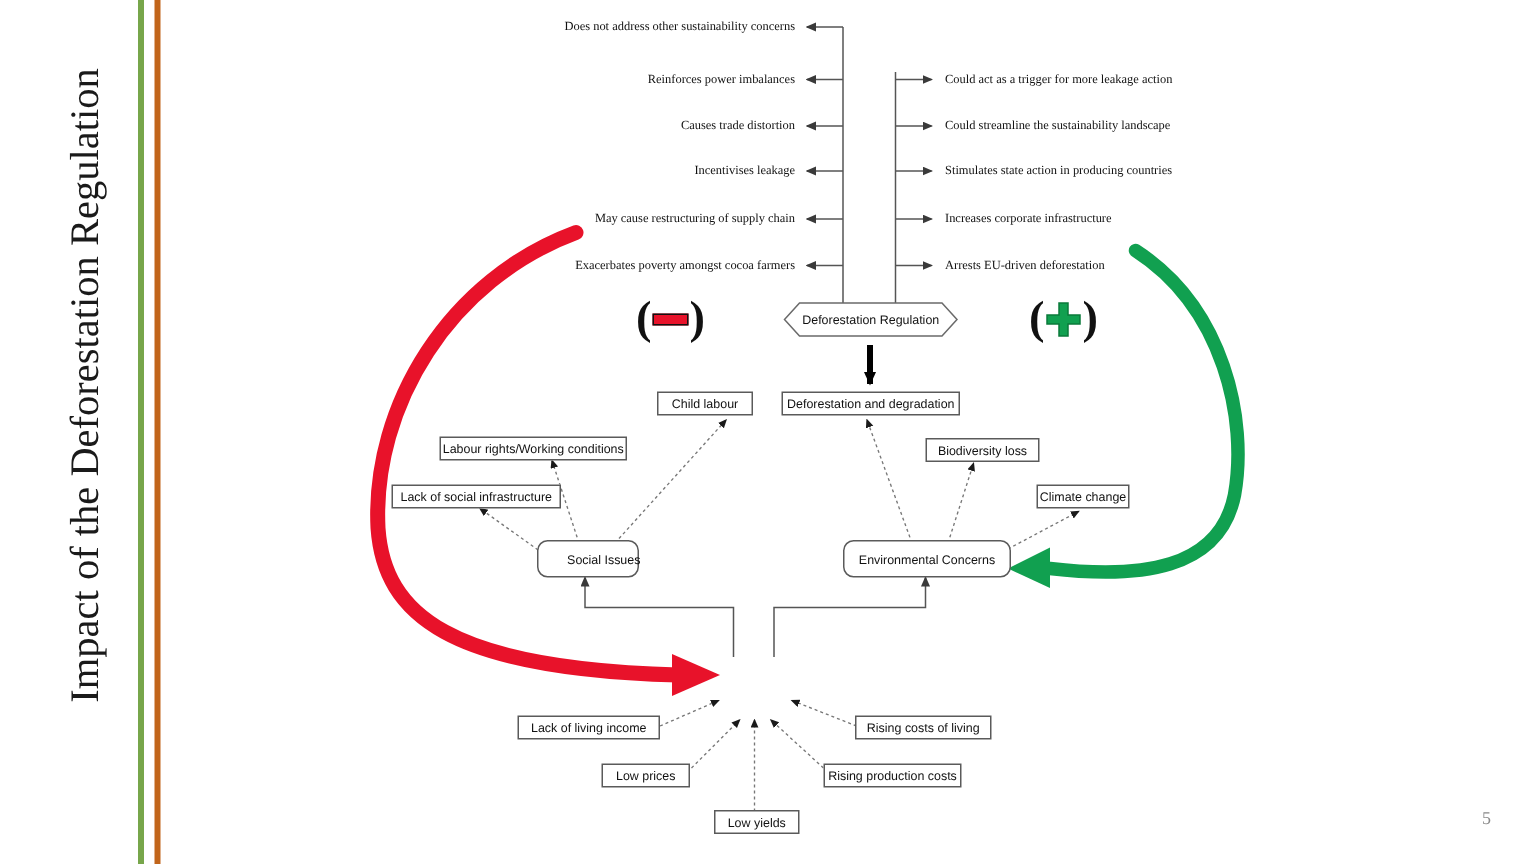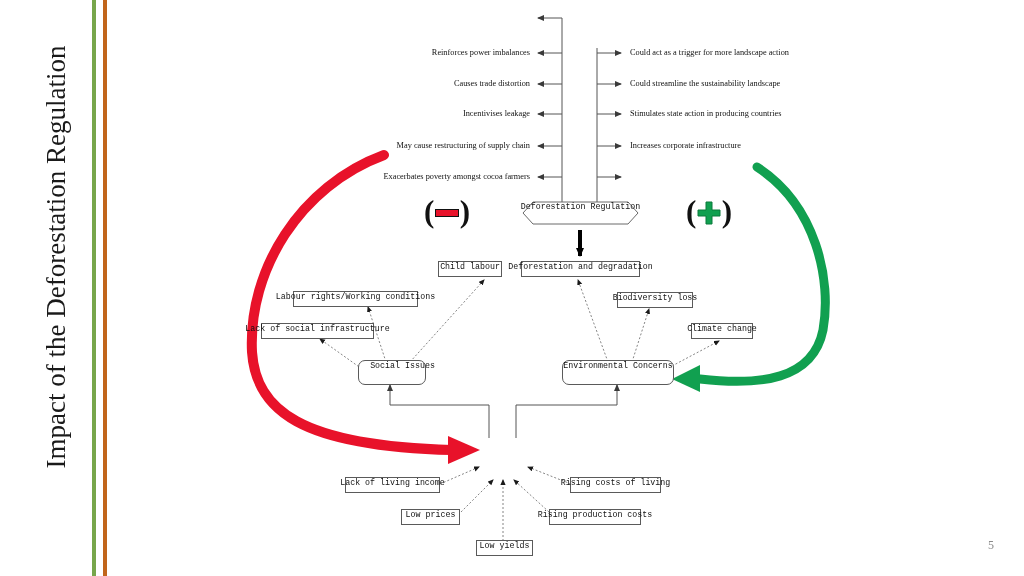--- a/index.html
+++ b/index.html
@@ -37,22 +37,22 @@
   #canvas{position:absolute;left:0;top:0;width:1024px;height:576px;}
 
   
   .node{
     position:absolute;
     box-sizing:border-box;
     border:1px solid #5a5a5a;
     background:#ffffff;
     color:#111111;
     font-size:8.3px;
-    font-family:Liberation Mono, monospace;
-    display:flex;align-items:flex-start;justify-content:center;
+    font-family:Liberation Sans, sans-serif;
+    display:flex;align-items:center;justify-content:center;
     text-align:center;
     white-space:nowrap;
     padding:0 5px;
   }
   .node.rounded{border-radius:7px;}
   .node.ellipse{border-radius:50%;}
   .node.hex{border:none;background:transparent;}
 
   
   .side-label{
@@ -149,30 +149,32 @@
     <line x1="549" y1="512" x2="514" y2="480" stroke="#777" stroke-width="0.9" stroke-dasharray="2,2" marker-end="url(#ahd)"></line>
     <line x1="571" y1="484" x2="528" y2="467" stroke="#777" stroke-width="0.9" stroke-dasharray="2,2" marker-end="url(#ahd)"></line>
 
     <path d="M384,155 C300,186 248,270 252,352 C256,410 300,446 452,450" fill="none" stroke="#e8122a" stroke-width="10" stroke-linecap="round"></path>
     <polygon points="448,436 480,450 448,464" fill="#e8122a"></polygon>
 
     <path d="M757,167 C816,205 832,280 823,330 C813,380 760,386 700,379" fill="none" stroke="#11a050" stroke-width="9" stroke-linecap="round"></path>
     <polygon points="700,365 672,379 700,392" fill="#11a050"></polygon>
   </svg>
 
+  <div class="side-label left" style="left:230px;top:13px;width:300px;">Does not address other sustainability concerns</div>
   <div class="side-label left" style="left:230px;top:48px;width:300px;">Reinforces power imbalances</div>
   <div class="side-label left" style="left:230px;top:79px;width:300px;">Causes trade distortion</div>
   <div class="side-label left" style="left:230px;top:109px;width:300px;">Incentivises leakage</div>
   <div class="side-label left" style="left:230px;top:141px;width:300px;">May cause restructuring of supply chain</div>
   <div class="side-label left" style="left:230px;top:172px;width:300px;">Exacerbates poverty amongst cocoa farmers</div>
 
-  <div class="side-label right" style="left:630px;top:48px;width:300px;">Could act as a trigger for more landscape action</div>
+  <div class="side-label right" style="left:630px;top:48px;width:300px;">Could act as a trigger for more leakage action</div>
   <div class="side-label right" style="left:630px;top:109px;width:300px;">Stimulates state action in producing countries</div>
   <div class="side-label right" style="left:630px;top:79px;width:300px;">Could streamline the sustainability landscape</div>
   <div class="side-label right" style="left:630px;top:141px;width:300px;">Increases corporate infrastructure</div>
+  <div class="side-label right" style="left:630px;top:172px;width:300px;">Arrests EU-driven deforestation</div>
 
   <div class="node hex" style="left:523px;top:202px;width:115px;height:22px;">
     <span>Deforestation Regulation</span>
   </div>
 
   <div class="badge" style="left:424px;top:196px;">
     <span class="bracket l">(</span>
     <span class="minus-glyph"></span>
     <span class="bracket r">)</span>
   </div>

